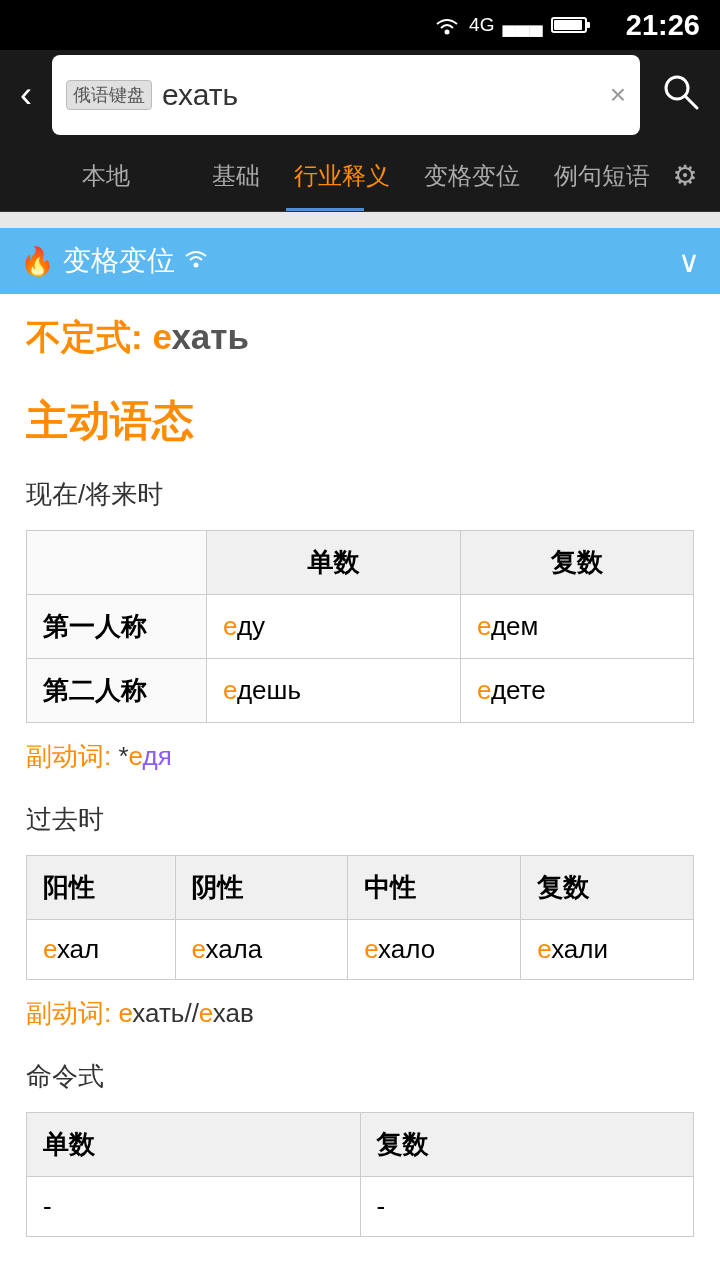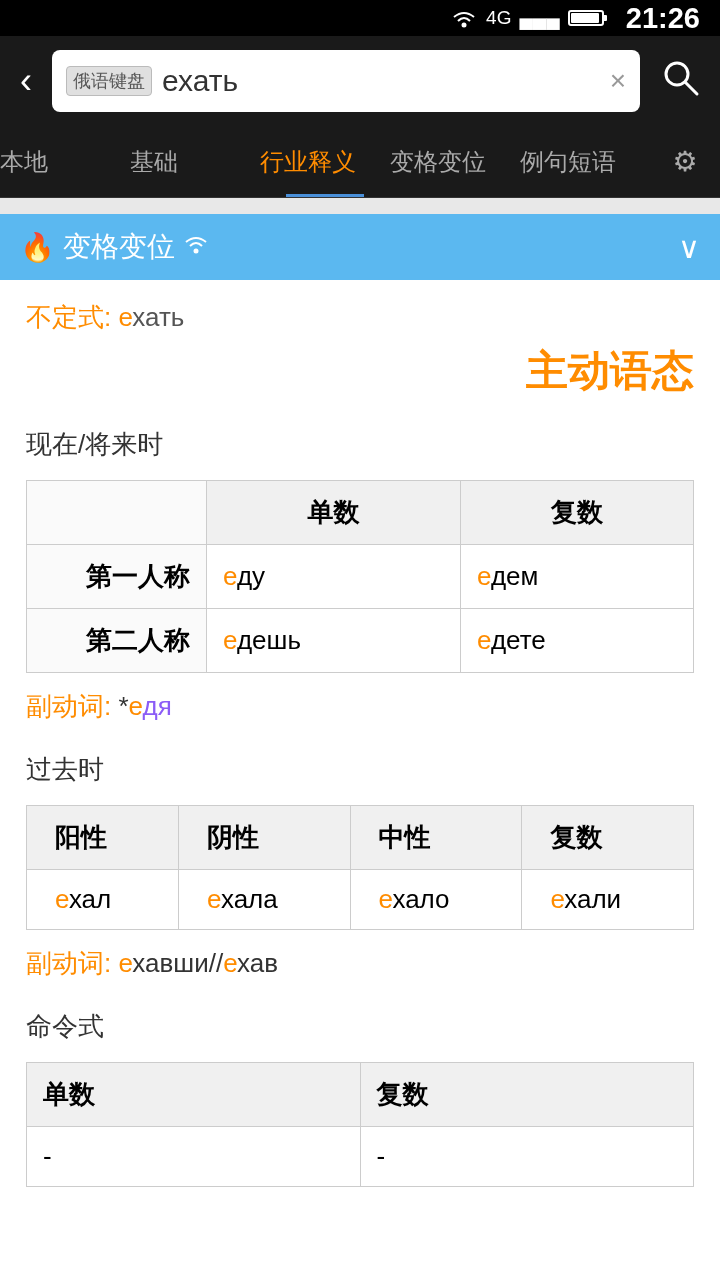--- a/index.html
+++ b/index.html
@@ -9,27 +9,27 @@
       min-height: 1280px;
       font-family: Arial, sans-serif;
       background: #fff;
       font-size: 28px;
     }
 
     
     .status-bar {
       background: #000;
       color: #fff;
-      height: 36px;
+      height: 50px;
       display: flex;
       align-items: center;
       justify-content: flex-end;
       padding: 0 20px;
       font-size: 22px;
-      gap: 10px;
+      gap: 27px;
     }
     .status-bar .time {
       font-size: 29px;
       font-weight: bold;
       margin-left: 8px;
     }
     .status-icons {
       display: flex;
       align-items: center;
       gap: 8px;
@@ -48,21 +48,21 @@
       color: #fff;
       font-size: 36px;
       padding: 10px;
       cursor: pointer;
       font-weight: 300;
     }
     .search-box {
       flex: 1;
       background: #fff;
       border-radius: 8px;
-      height: 62px;
+      height: 80px;
       display: flex;
       align-items: center;
       padding: 0 14px;
       gap: 10px;
     }
     .keyboard-badge {
       background: #e0e0e0;
       border: 1px solid #bbb;
       border-radius: 4px;
       font-size: 18px;
@@ -92,21 +92,21 @@
       background: #1a1a1a;
       height: 72px;
       display: flex;
       align-items: stretch;
       border-bottom: 1px solid #333;
     }
     .tab-item {
       flex: 1;
       display: flex;
       align-items: center;
-      justify-content: flex-start;
+      justify-content: flex-end;
       color: #aaa;
       font-size: 24px;
       cursor: pointer;
       position: relative;
     }
     .tab-item.active {
       color: #ff8c00;
     }
     .tab-item.active::after {
       content: '';
@@ -151,57 +151,56 @@
     .chevron-down {
       color: #fff;
       font-size: 30px;
     }
 
     
     .content {
       padding: 20px 26px;
     }
     .infinitive-line {
-      font-size: 26px;
+      font-size: 35px;
       color: #555;
-      margin-bottom: 8px;
+      margin-bottom: 32px;
+      font-weight: bold;
     }
     .infinitive-line .label {
       color: #ff8c00;
     }
     .infinitive-line .orange-char {
       color: #ff8c00;
     }
 
     .section-title {
       color: #ff8c00;
       font-size: 42px;
       font-weight: bold;
       margin-bottom: 28px;
-      text-align: right;
     }
 
     .tense-label {
       font-size: 26px;
       color: #333;
       margin-bottom: 18px;
     }
 
     
     .conj-table {
       width: 100%;
       border-collapse: collapse;
       margin-bottom: 16px;
       font-size: 26px;
     }
     .conj-table td, .conj-table th {
       border: 1px solid #ccc;
       padding: 14px 16px;
       vertical-align: middle;
-      text-align: right;
     }
     .conj-table thead td {
       background: #f0f0f0;
       font-weight: bold;
       text-align: center;
     }
     .conj-table .row-header {
       font-weight: bold;
       background: #fafafa;
       width: 180px;
@@ -226,21 +225,21 @@
     }
 
     .past-table {
       width: 100%;
       border-collapse: collapse;
       margin-bottom: 16px;
       font-size: 26px;
     }
     .past-table td {
       border: 1px solid #ccc;
-      padding: 14px 28px;
+      padding: 14px 16px;
       vertical-align: middle;
     }
     .past-table .header-row td {
       background: #f0f0f0;
       font-weight: bold;
     }
 
     .imperative-table {
       width: 100%;
       border-collapse: collapse;
@@ -403,21 +402,21 @@
         </td>
         <td>
           <span class="orange-char">е</span><span>хали</span>
         </td>
       </tr>
     </tbody>
   </table>
 
   <div class="participle-line">
     <span>副动词:</span>
-    <span style="color:#333;"> </span><span class="orange-char">е</span><span style="color:#333;">хавши//</span><span class="orange-char">е</span><span style="color:#333;">хав</span>
+    <span style="color:#333;"> </span><span class="orange-char">е</span><span style="color:#333;">хать//</span><span class="orange-char">е</span><span style="color:#333;">хав</span>
   </div>
 
   <div class="tense-label">命令式</div>
 
   <table class="imperative-table">
     <tbody>
       <tr class="header-row">
         <td>单数</td>
         <td>复数</td>
       </tr>

